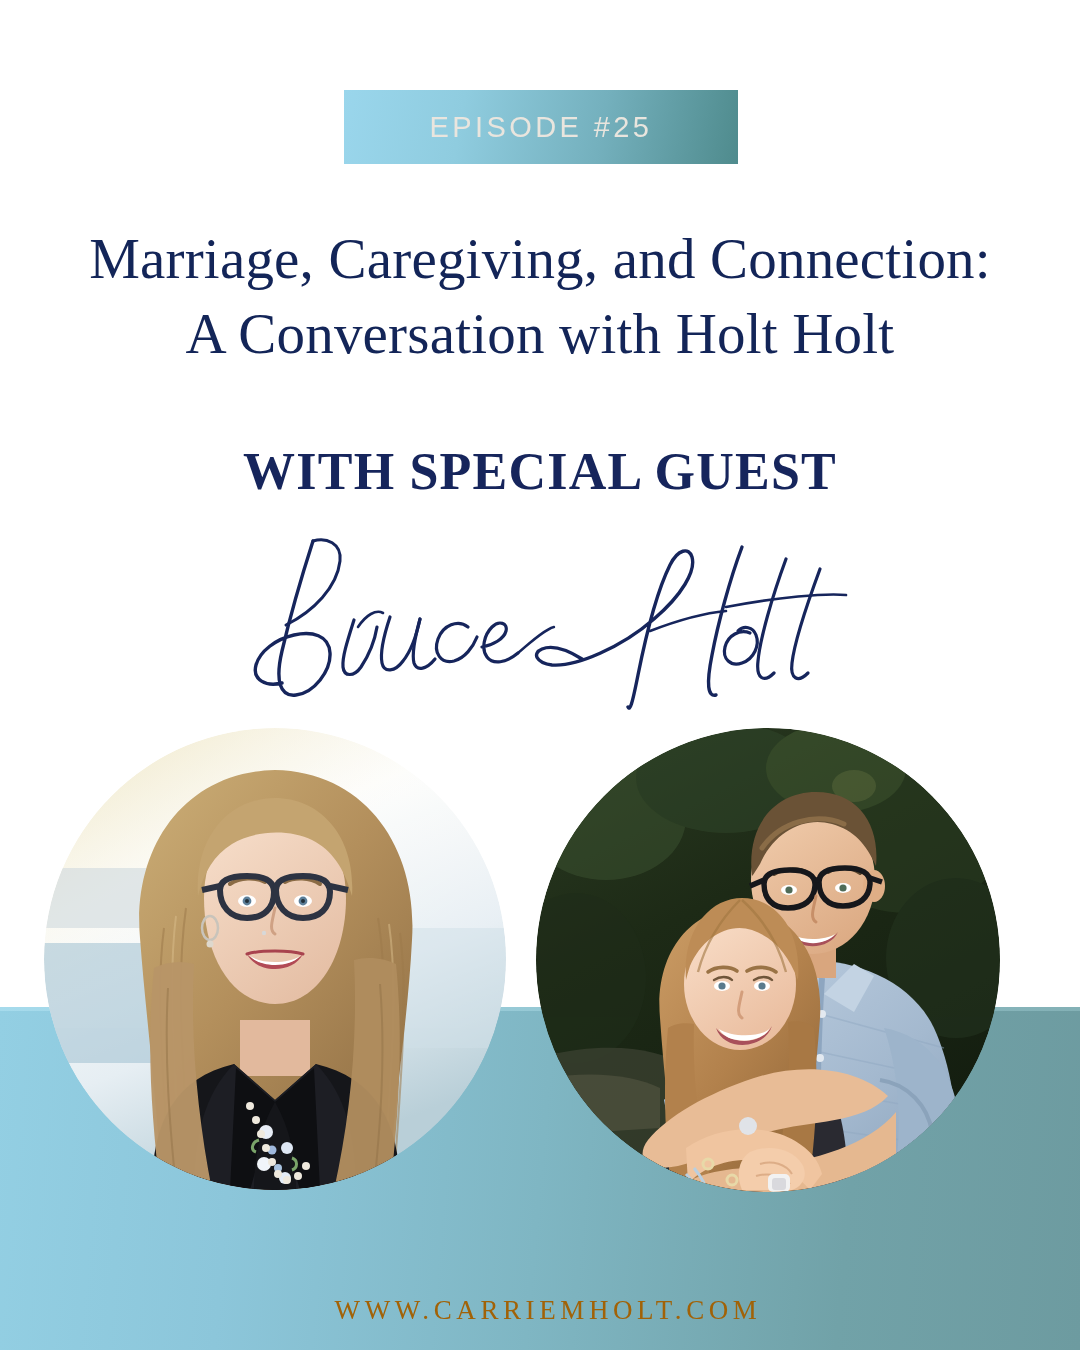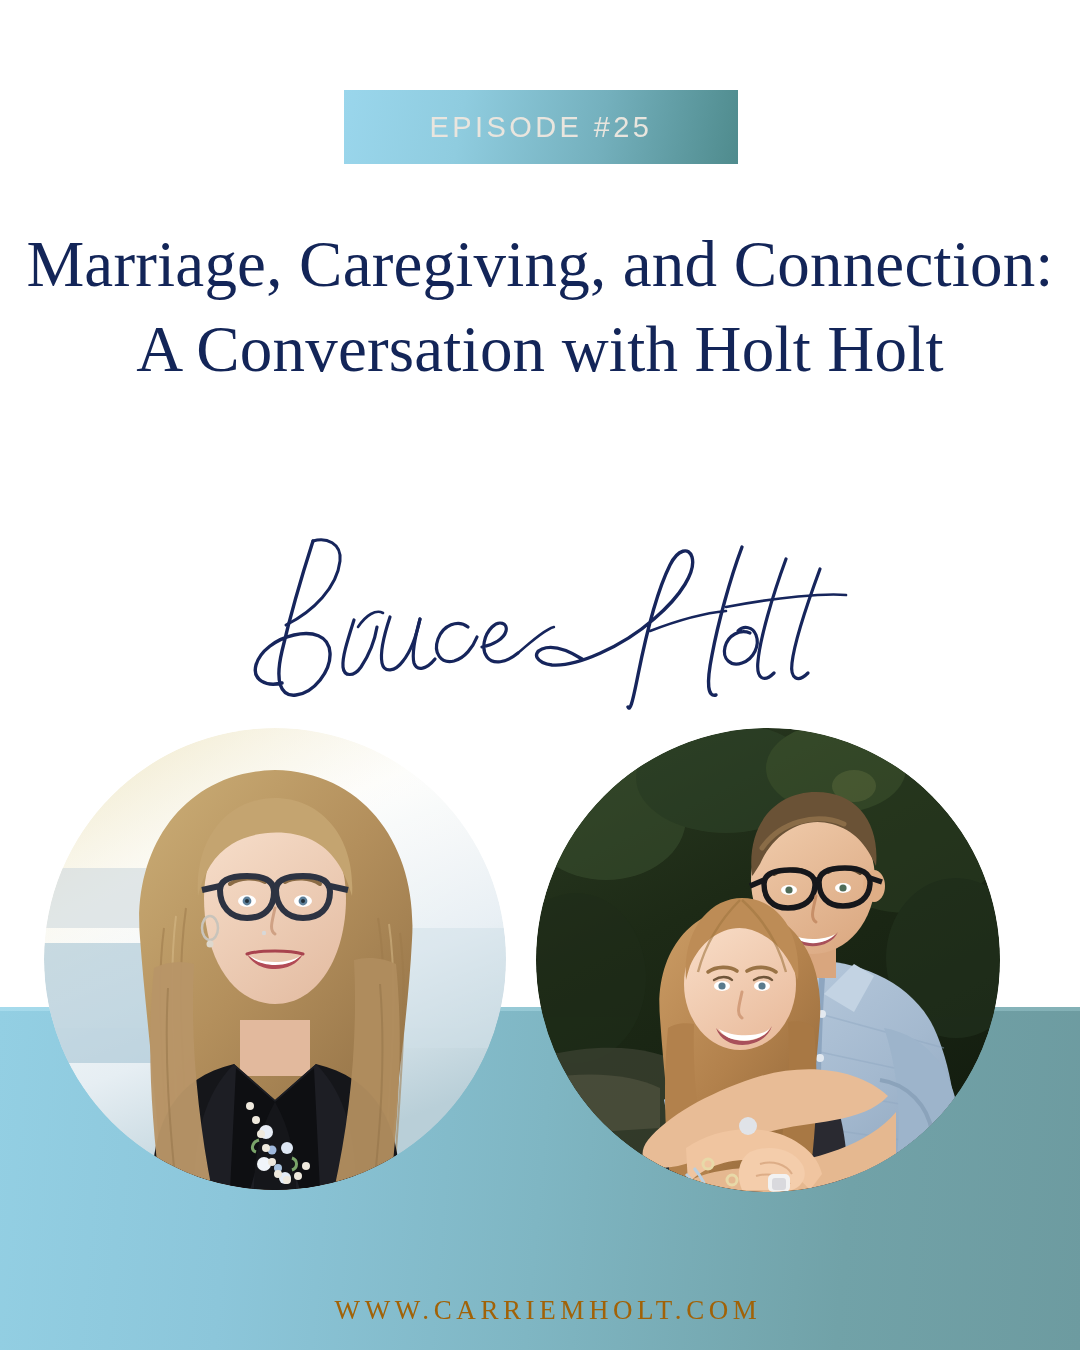--- a/index.html
+++ b/index.html
@@ -41,21 +41,21 @@
   }
 
   
   .episode-title {
     position: absolute;
     left: 0;
     top: 222px;
     width: 1080px;
     text-align: center;
     font-family: "Liberation Serif", "DejaVu Serif", serif;
-    font-size: 65px;
+    font-size: 57px;
     line-height: 1.31;
     letter-spacing: 0.2px;
     color: #132558;
     font-weight: 400;
   }
   .episode-title .tl {
     display: block;
   }
 
   
@@ -148,20 +148,21 @@
 
   <div class="episode-banner">
     <span class="episode-label">EPISODE #25</span>
   </div>
 
   <div class="episode-title">
     <span class="tl">Marriage, Caregiving, and Connection:</span>
     <span class="tl">A Conversation with Holt Holt</span>
   </div>
 
+  <div class="guest-kicker">WITH SPECIAL GUEST</div>
 
   <div class="guest-signature">
     <svg width="620" height="175" viewBox="0 0 620 175" aria-hidden="true">
       <g fill="none" stroke="#16255c" stroke-linecap="round" stroke-linejoin="round">
 
         <path d="M83 6 C74 34 60 82 52 116 C45 146 50 162 66 160 C84 158 101 136 100 118 C99 100 82 96 64 100 C46 104 30 116 26 130 C22 145 36 152 52 148" stroke-width="3.4"></path>
         <path d="M83 6 C96 2 112 8 110 26 C107 52 84 76 56 90" stroke-width="3"></path>
 
         <path d="M124 85 C118 104 112 122 113 132 C114 142 124 142 131 132 C139 120 145 104 147 92" stroke-width="3.2"></path>
         <path d="M128 92 C136 80 146 74 153 78" stroke-width="2.6"></path>

